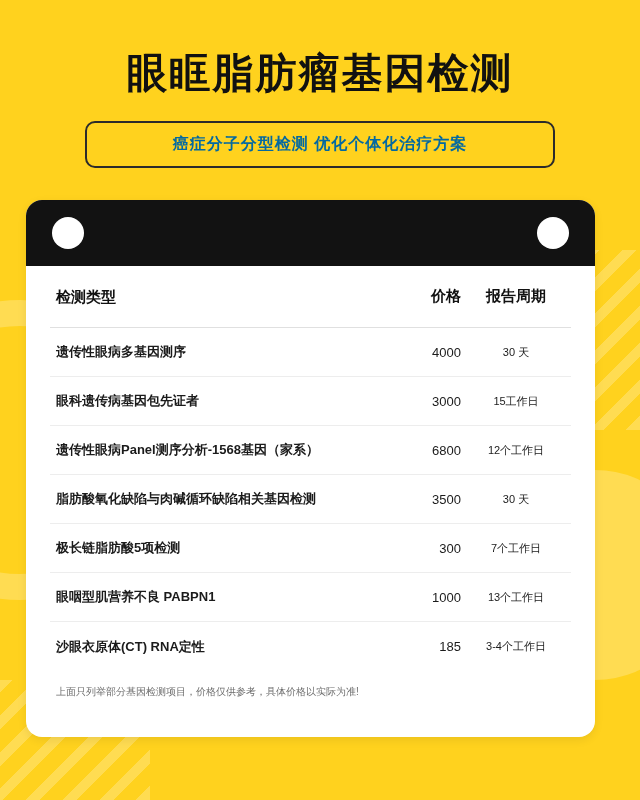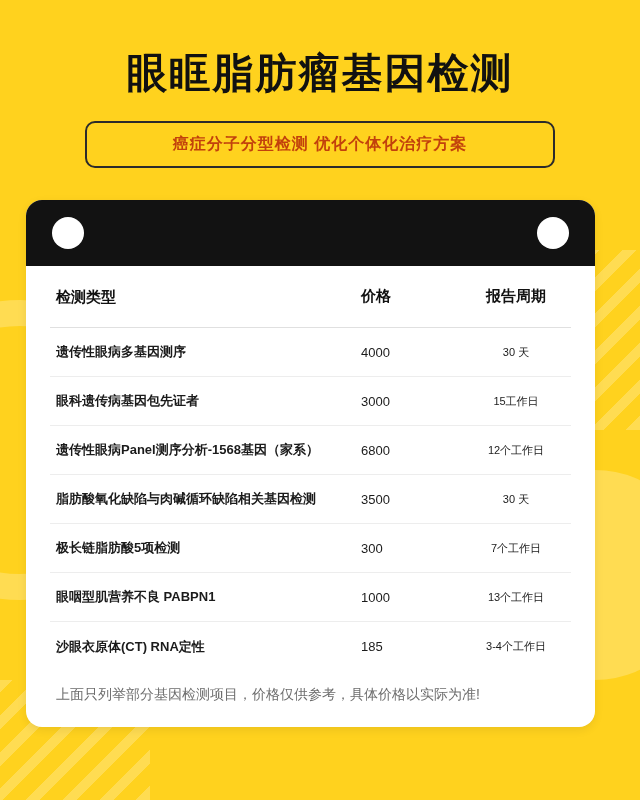--- a/index.html
+++ b/index.html
@@ -85,21 +85,21 @@
   .subtitle-wrap {
     display: flex;
     justify-content: center;
     margin-top: 22px;
   }
   .subtitle {
     border: 2px solid #2b2b2b;
     border-radius: 10px;
     padding: 11px 34px;
     font-size: 16px;
-    color: #c2410c;
+    color: #0369a1;
     font-weight: bold;
     letter-spacing: 1px;
     width: 470px;
     text-align: center;
   }
 
   .card {
     position: relative;
     margin: 32px 45px 0 26px;
     border-radius: 16px;
@@ -139,43 +139,43 @@
   .col-name {
     flex: 1 1 auto;
     font-size: 13px;
     color: #1b1b1b;
     line-height: 1.55;
     padding: 9px 6px 9px 6px;
     font-weight: bold;
   }
   .col-price {
     width: 100px;
-    text-align: left;
+    text-align: right;
     font-size: 13px;
     color: #1b1b1b;
   }
   .col-period {
     width: 110px;
     text-align: center;
     font-size: 11px;
     color: #1b1b1b;
   }
   .header-row .col-name,
   .header-row .col-price,
   .header-row .col-period {
     font-weight: bold;
     font-size: 15px;
     color: #111111;
   }
   .row:last-of-type { border-bottom: none; }
 
   .footnote {
-    font-size: 14px;
+    font-size: 10px;
     color: #6d6d6d;
-    padding: 14px 30px 22px 30px;
+    padding: 14px 30px 38px 30px;
     line-height: 1.4;
   }
 </style>
 </head>
 <body>
 
 <div class="bg-deco deco-ring-left"></div>
 <div class="bg-deco deco-stripes"></div>
 <div class="bg-deco deco-circle-right"></div>
 <div class="bg-deco deco-stripes-bottom"></div>

